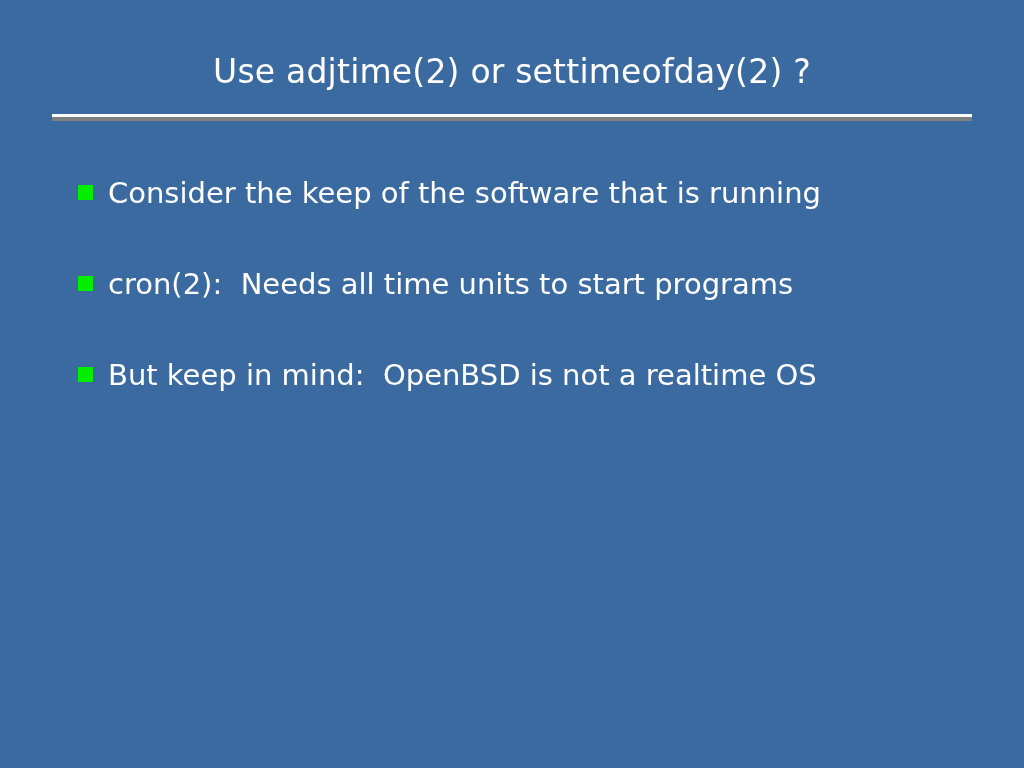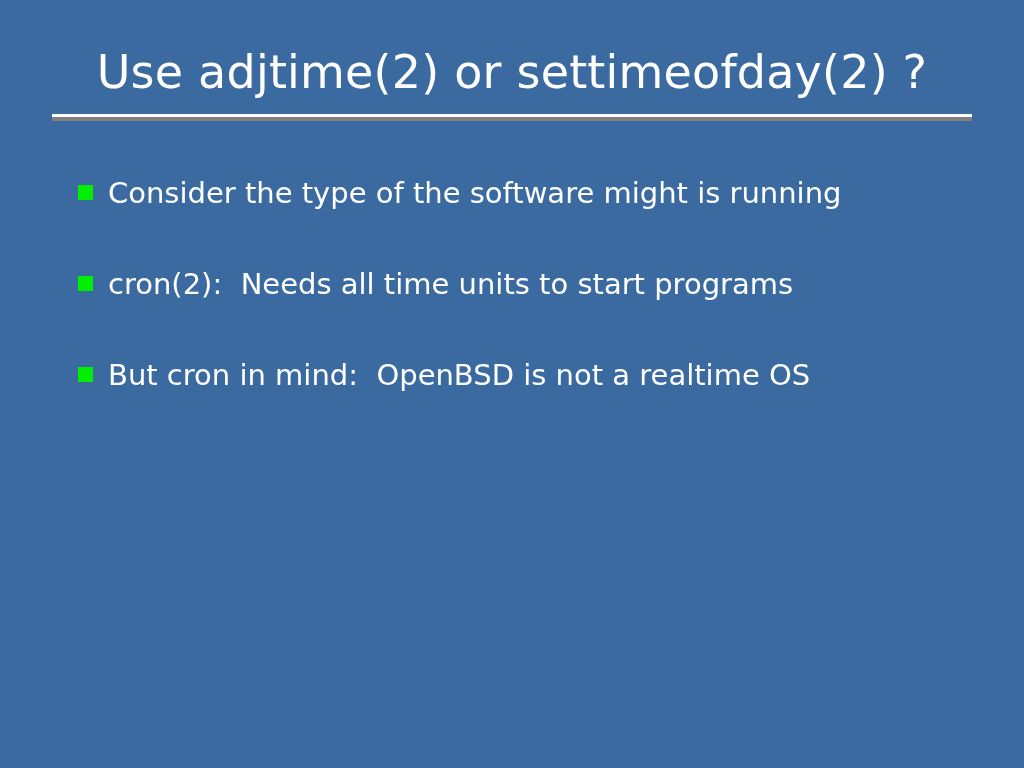--- a/index.html
+++ b/index.html
@@ -24,21 +24,21 @@
   #title-block {
     position: absolute;
     left: 52px;
     top: 44px;
     width: 920px;
   }
   #slide-title {
     margin: 0;
     padding: 0;
     font-family: "DejaVu Sans", sans-serif;
-    font-size: 46px;
+    font-size: 33px;
     font-weight: 400;
     line-height: 56px;
     color: #ffffff;
     text-align: center;
     letter-spacing: 0.2px;
     white-space: nowrap;
   }
   #title-rule {
     position: absolute;
     left: 52px;
@@ -98,29 +98,29 @@
   <div id="title-block">
     <h1 id="slide-title">Use adjtime(2) or settimeofday(2) ?</h1>
   </div>
   <div id="title-rule"></div>
   <div id="title-rule-shadow"></div>
 
   <div id="body">
 
     <div class="bullet-item">
       <span class="bullet-marker"></span>
-      <span class="bullet-text">Consider the type of the software might is running</span>
+      <span class="bullet-text">Consider the keep of the software that is running</span>
     </div>
 
     <div class="bullet-item">
       <span class="bullet-marker"></span>
       <span class="bullet-text">cron(2):  Needs all time units to start programs</span>
     </div>
 
 
 
     <div class="bullet-item">
       <span class="bullet-marker"></span>
-      <span class="bullet-text">But cron in mind:  OpenBSD is not a realtime OS</span>
+      <span class="bullet-text">But keep in mind:  OpenBSD is not a realtime OS</span>
     </div>
 
   </div>
 </div>
 
 </body></html>

